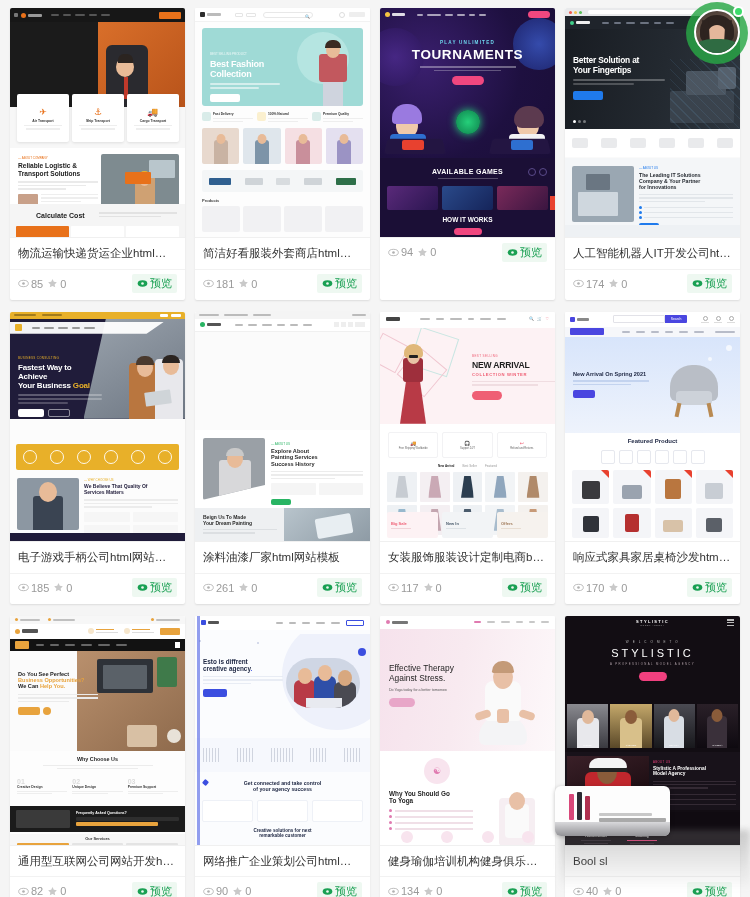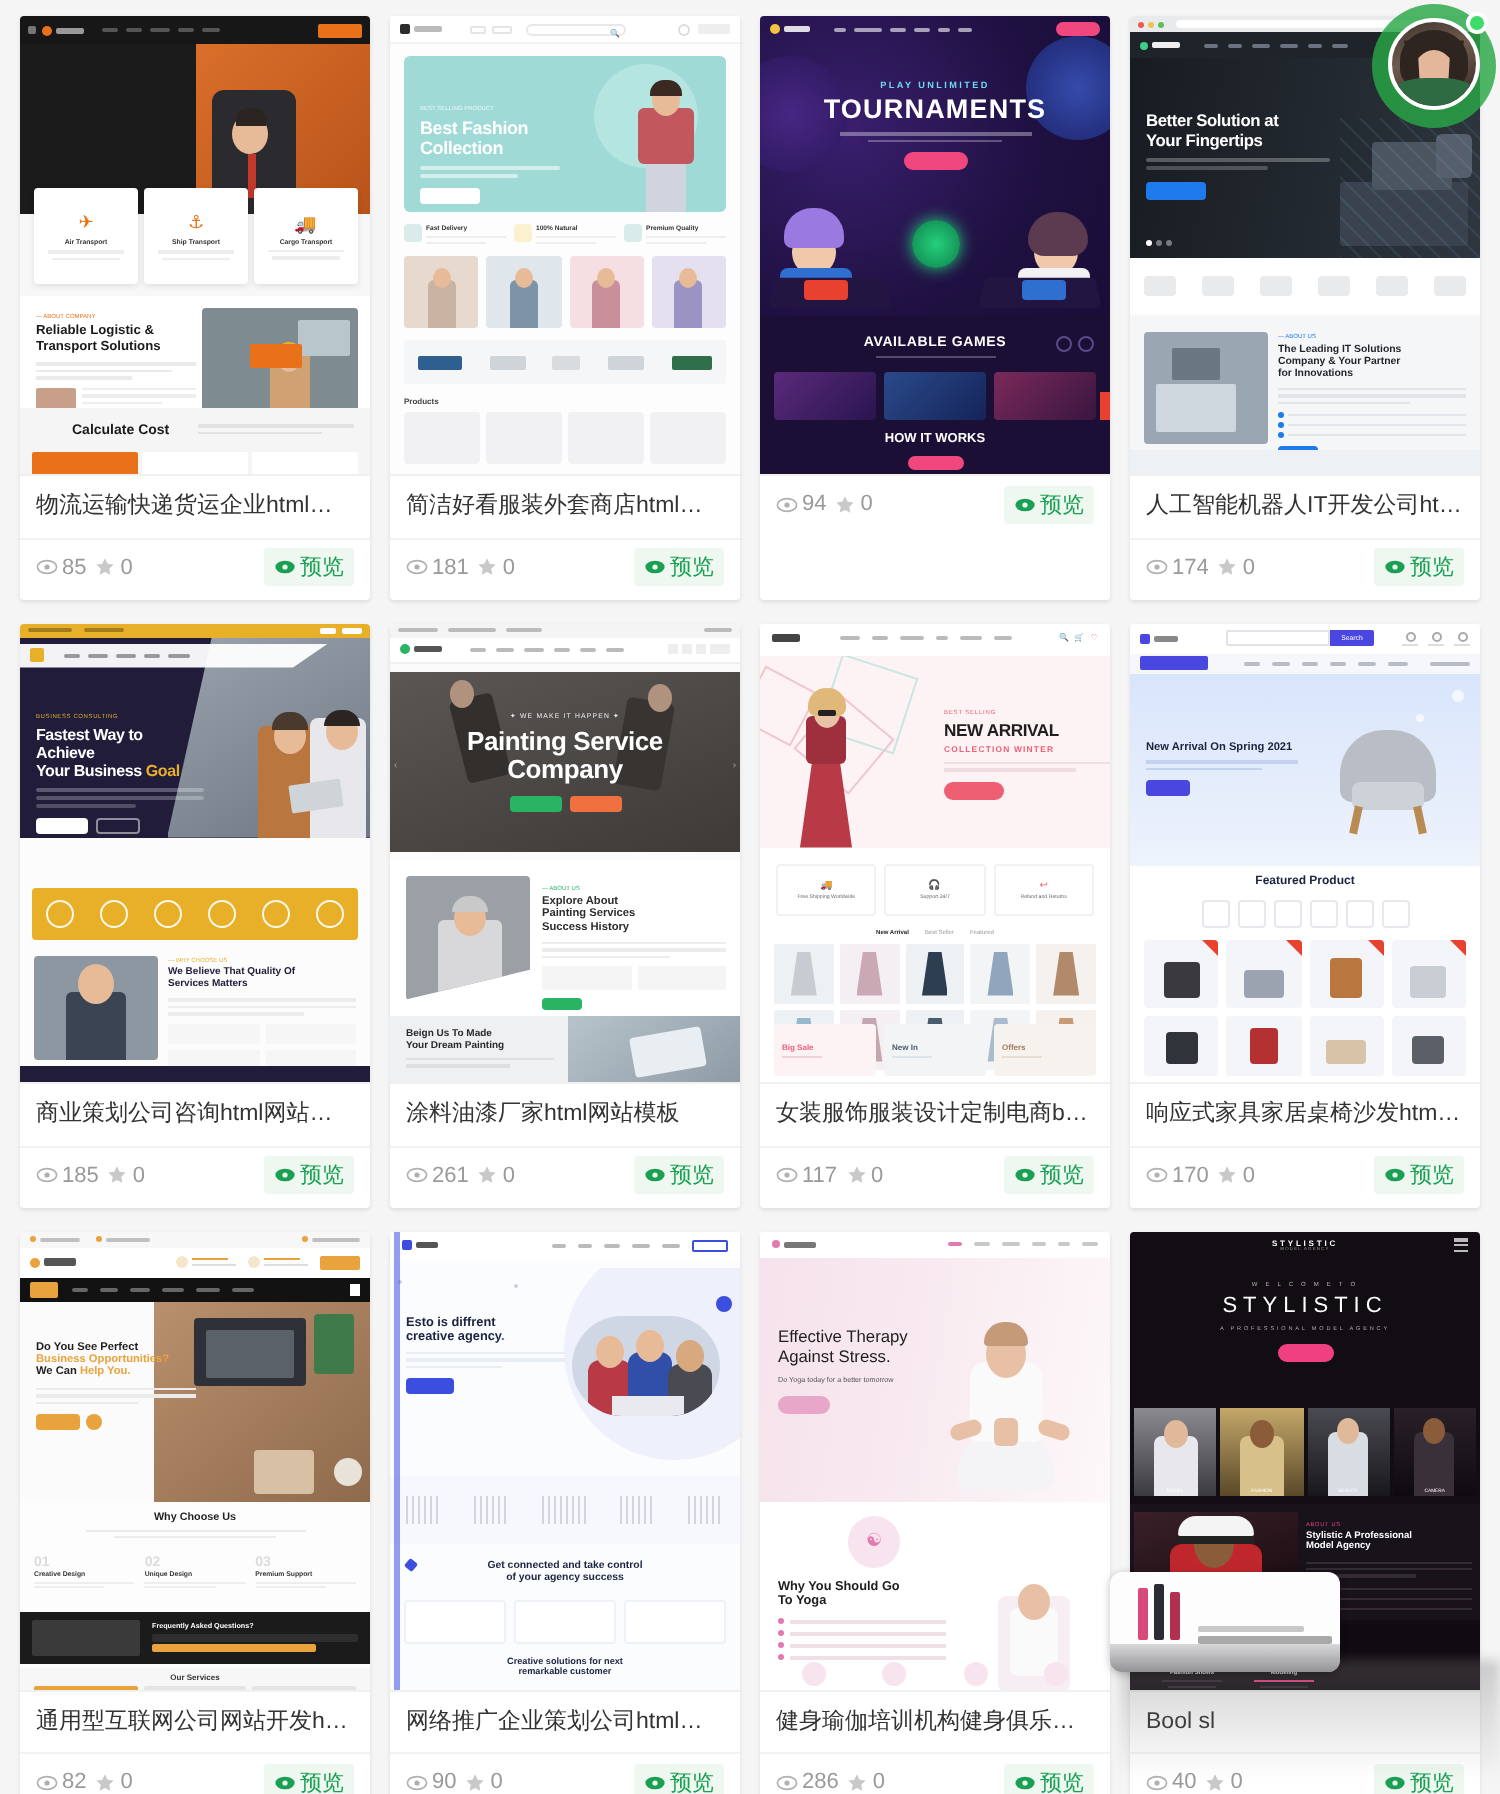--- a/index.html
+++ b/index.html
@@ -652,21 +652,21 @@
             <div style="margin-top:4px;display:grid;grid-template-columns:1fr 1fr;gap:3px;">
               <div style="height:10px;background:#f6f6f6;border-radius:1px;"></div>
               <div style="height:10px;background:#f6f6f6;border-radius:1px;"></div>
               <div style="height:10px;background:#f6f6f6;border-radius:1px;"></div>
               <div style="height:10px;background:#f6f6f6;border-radius:1px;"></div>
             </div>
           </div>
           <div style="position:absolute;left:0;right:0;bottom:0;height:8px;background:#201c3a;"></div>
         </div>
       </div>
-      <div class="card-title">商业策划公司咨询html网站模板</div>
+      <div class="card-title">电子游戏手柄公司html网站模板</div>
       <div class="card-meta">
         <span class="m-item">
           <svg width="11" height="11" viewBox="0 0 16 16">
               <ellipse cx="8" cy="8" rx="7" ry="4.6" fill="none" stroke="#b0b0b0" stroke-width="1.2"></ellipse>
               <circle cx="8" cy="8" r="1.9" fill="#b0b0b0"></circle>
             </svg>
           <span>185</span>
         </span>
         <span class="m-item">
           <svg width="11" height="11" viewBox="0 0 16 16">
@@ -707,37 +707,20 @@
               <i style="display:block;width:8px;height:2px;background:#bbb;border-radius:1px;"></i>
               <i style="display:block;width:8px;height:2px;background:#bbb;border-radius:1px;"></i>
               <i style="display:block;width:9px;height:2px;background:#bbb;border-radius:1px;"></i>
             </div>
             <div style="margin-left:auto;display:flex;gap:2px;">
                 <div style="width:5px;height:5px;background:#eee;"></div>
                 <div style="width:5px;height:5px;background:#eee;"></div>
                 <div style="width:5px;height:5px;background:#eee;"></div>
                 <div style="width:10px;height:5px;background:#eee;"></div>
               </div>
-          </div>
-          <div style="position:absolute;left:0;right:0;top:24px;height:90px;background:linear-gradient(160deg,#6f6a66,#4b4744);overflow:hidden;">
-            <div style="position:absolute;left:34px;top:12px;width:22px;height:42px;background:#3d3a38;border-radius:3px;transform:rotate(-14deg);"></div>
-            <div style="position:absolute;left:30px;top:4px;width:12px;height:14px;border-radius:50%;background:#d8b39a;"></div>
-            <div style="position:absolute;right:36px;top:14px;width:24px;height:44px;background:#44403d;border-radius:3px;transform:rotate(10deg);"></div>
-            <div style="position:absolute;right:34px;top:6px;width:12px;height:14px;border-radius:50%;background:#d8b39a;"></div>
-            <div style="position:absolute;inset:0;background:rgba(0,0,0,.18);"></div>
-            <div style="position:absolute;left:0;right:0;top:20px;text-align:center;">
-              <div style="font-size:3.4px;color:#fff;opacity:.9;letter-spacing:.6px;">✦ WE MAKE IT HAPPEN ✦</div>
-              <div class="ttl" style="font-size:13px;line-height:14px;margin-top:4px;">Painting Service<br>Company</div>
-              <div style="margin-top:6px;display:flex;gap:4px;justify-content:center;">
-                <div class="btn" style="width:26px;height:8px;background:#28b463;"></div>
-                <div class="btn" style="width:26px;height:8px;background:#f0713f;"></div>
-              </div>
-            </div>
-            <div style="position:absolute;left:2px;top:44px;color:rgba(255,255,255,.5);font-size:5px;">‹</div>
-            <div style="position:absolute;right:2px;top:44px;color:rgba(255,255,255,.5);font-size:5px;">›</div>
           </div>
           <div style="position:absolute;left:0;right:0;top:118px;bottom:0;background:#fff;"></div>
           <div style="position:absolute;left:8px;top:126px;width:62px;height:62px;background:#9aa0a6;border-radius:2px;overflow:hidden;clip-path:polygon(0 0,100% 0,100% 76%,0 100%);">
             <div style="position:absolute;left:16px;bottom:0;width:32px;height:40px;background:#d8d8da;border-radius:3px 3px 0 0;"></div>
             <div style="position:absolute;left:24px;bottom:32px;width:16px;height:18px;border-radius:50%;background:#e8bb98;"></div>
             <div style="position:absolute;left:23px;bottom:44px;width:18px;height:8px;border-radius:8px 8px 0 0;background:#c9c9c9;"></div>
           </div>
           <div style="position:absolute;left:76px;top:130px;right:7px;">
             <div style="font-size:3px;color:#28b463;margin-bottom:2px;">— ABOUT US</div>
             <div style="font-size:5.6px;font-weight:bold;color:#2b2b2b;line-height:6.4px;">Explore About<br>Painting Services<br>Success History</div>
@@ -1360,21 +1343,21 @@
           </div>
         </div>
       </div>
       <div class="card-title">健身瑜伽培训机构健身俱乐部Bootstr...</div>
       <div class="card-meta">
         <span class="m-item">
           <svg width="11" height="11" viewBox="0 0 16 16">
               <ellipse cx="8" cy="8" rx="7" ry="4.6" fill="none" stroke="#b0b0b0" stroke-width="1.2"></ellipse>
               <circle cx="8" cy="8" r="1.9" fill="#b0b0b0"></circle>
             </svg>
-          <span>286</span>
+          <span>134</span>
         </span>
         <span class="m-item">
           <svg width="11" height="11" viewBox="0 0 16 16">
               <path d="M8 1.6l1.9 4 4.4.6-3.2 3.1.8 4.3L8 11.6 4.1 13.6l.8-4.3L1.7 6.2l4.4-.6z" fill="#c9c9c9"></path>
             </svg>
           <span>0</span>
         </span>
         <span class="spacer"></span>
         <span class="preview">
           <svg width="11" height="11" viewBox="0 0 16 16">

